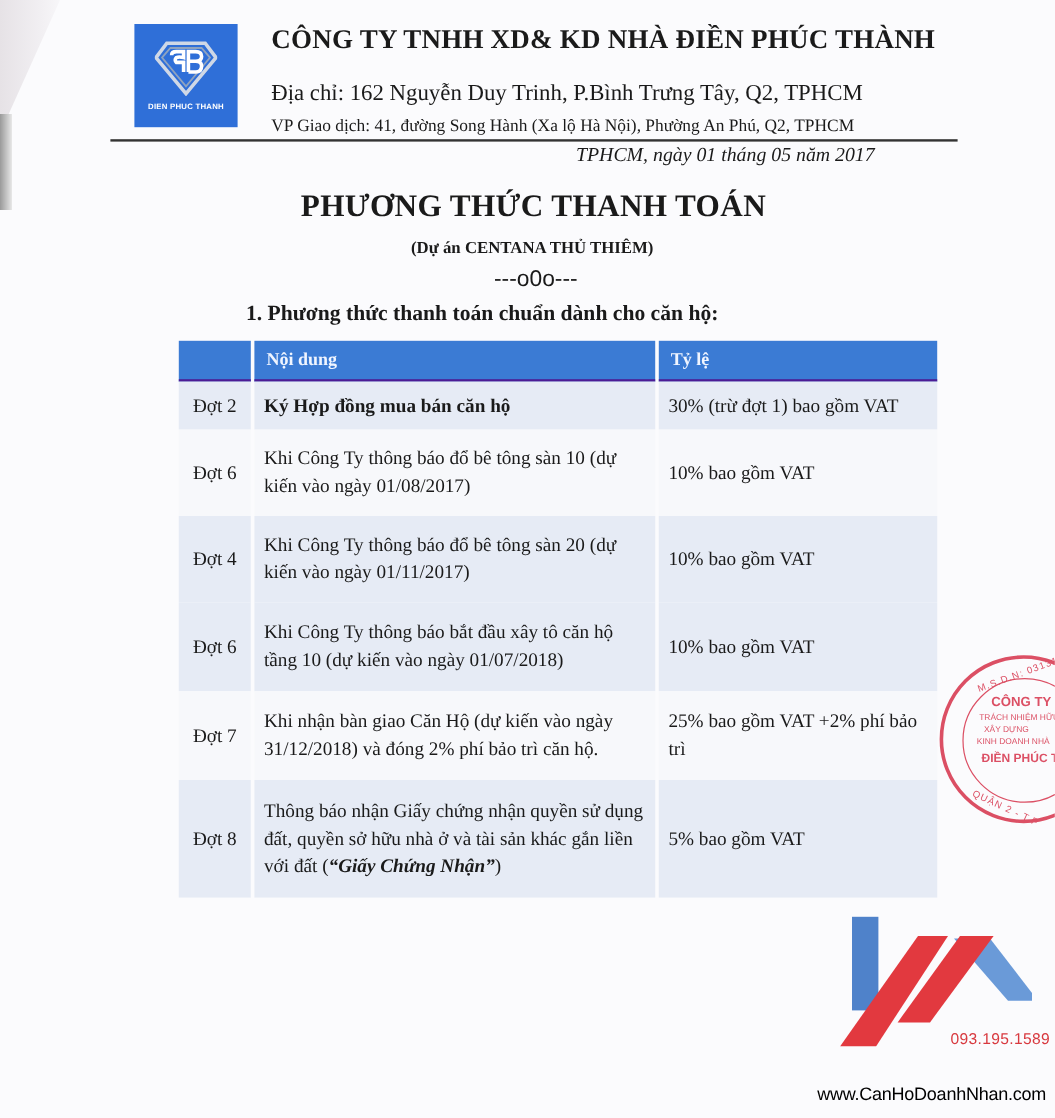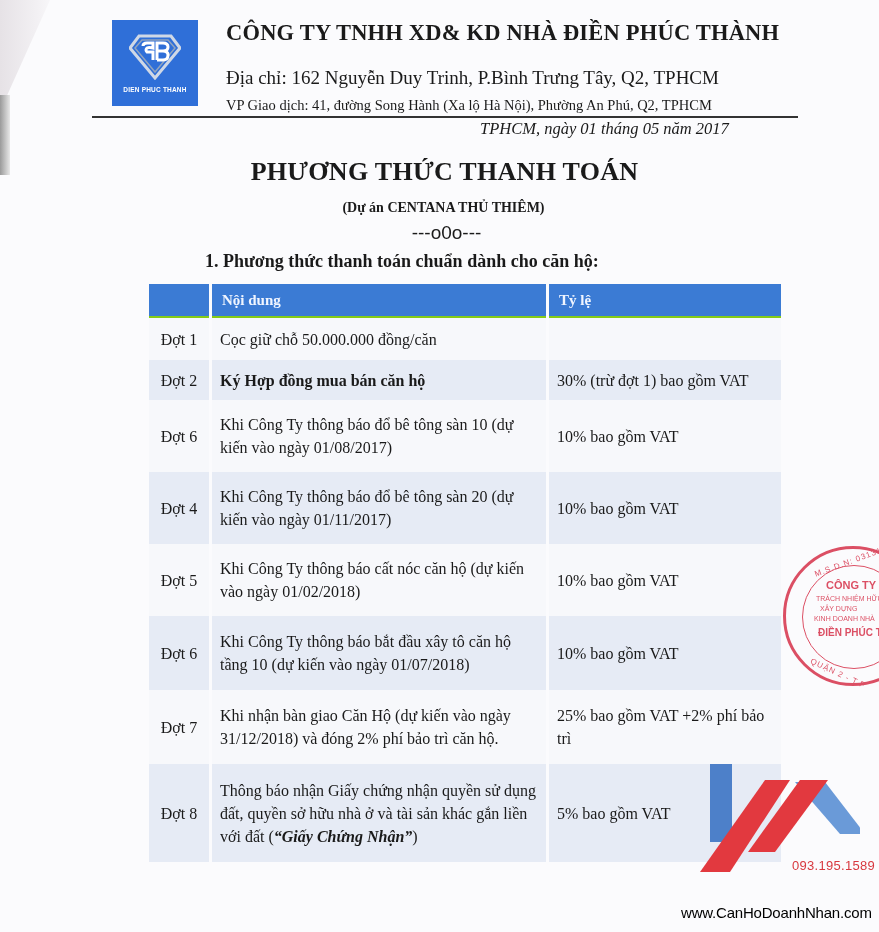--- a/index.html
+++ b/index.html
@@ -53,21 +53,21 @@
   }
   .section-heading {
     position: absolute; left: 205px; top: 251px; font-size: 18px; font-weight: bold;
   }
   table.schedule {
     position: absolute; left: 146px; top: 284px; width: 638px;
     border-collapse: separate; border-spacing: 3px 0; font-size: 16px;
   }
   table.schedule th {
     background: #3b7bd4; color: #f0f5ff; text-align: left; font-weight: bold;
-    font-size: 15px; height: 32px; padding: 0 10px; border-bottom: 2px solid #84cc16;
+    font-size: 15px; height: 32px; padding: 0 10px; border-bottom: 2px solid #4c1d95;
   }
   table.schedule td { vertical-align: middle; padding: 0 8px; line-height: 23px; }
   table.schedule td.phase { text-align: center; width: 52px; padding: 0 4px; }
   table.schedule td.content { width: 318px; }
   table.schedule tr.alt td { background: #e6ebf5; }
   table.schedule tr.plain td { background: #f7f8fb; }
   table.schedule tr.r1 td { height: 42px; }
   table.schedule tr.r2 td { height: 40px; }
   table.schedule tr.r3 td { height: 72px; }
   table.schedule tr.r4 td { height: 72px; }
@@ -131,43 +131,33 @@
 
 <table class="schedule">
   <thead>
     <tr>
       <th></th>
       <th>Nội dung</th>
       <th>Tỷ lệ</th>
     </tr>
   </thead>
   <tbody>
-    <tr class="plain r1">
-      <td class="phase">Đợt 1</td>
-      <td class="content">Cọc giữ chỗ 50.000.000 đồng/căn</td>
-      <td></td>
-    </tr>
     <tr class="alt r2">
       <td class="phase">Đợt 2</td>
       <td class="content bold">Ký Hợp đồng mua bán căn hộ</td>
       <td>30% (trừ đợt 1) bao gồm VAT</td>
     </tr>
     <tr class="plain r3">
       <td class="phase">Đợt 6</td>
       <td class="content">Khi Công Ty thông báo đổ bê tông sàn 10 (dự kiến vào ngày 01/08/2017)</td>
       <td>10% bao gồm VAT</td>
     </tr>
     <tr class="alt r4">
       <td class="phase">Đợt 4</td>
       <td class="content">Khi Công Ty thông báo đổ bê tông sàn 20 (dự kiến vào ngày 01/11/2017)</td>
-      <td>10% bao gồm VAT</td>
-    </tr>
-    <tr class="plain r5">
-      <td class="phase">Đợt 5</td>
-      <td class="content">Khi Công Ty thông báo cất nóc căn hộ (dự kiến vào ngày 01/02/2018)</td>
       <td>10% bao gồm VAT</td>
     </tr>
     <tr class="alt r6">
       <td class="phase">Đợt 6</td>
       <td class="content">Khi Công Ty thông báo bắt đầu xây tô căn hộ tầng 10 (dự kiến vào ngày 01/07/2018)</td>
       <td>10% bao gồm VAT</td>
     </tr>
     <tr class="plain r7">
       <td class="phase">Đợt 7</td>
       <td class="content">Khi nhận bàn giao Căn Hộ (dự kiến vào ngày 31/12/2018) và đóng 2% phí bảo trì căn hộ.</td>

